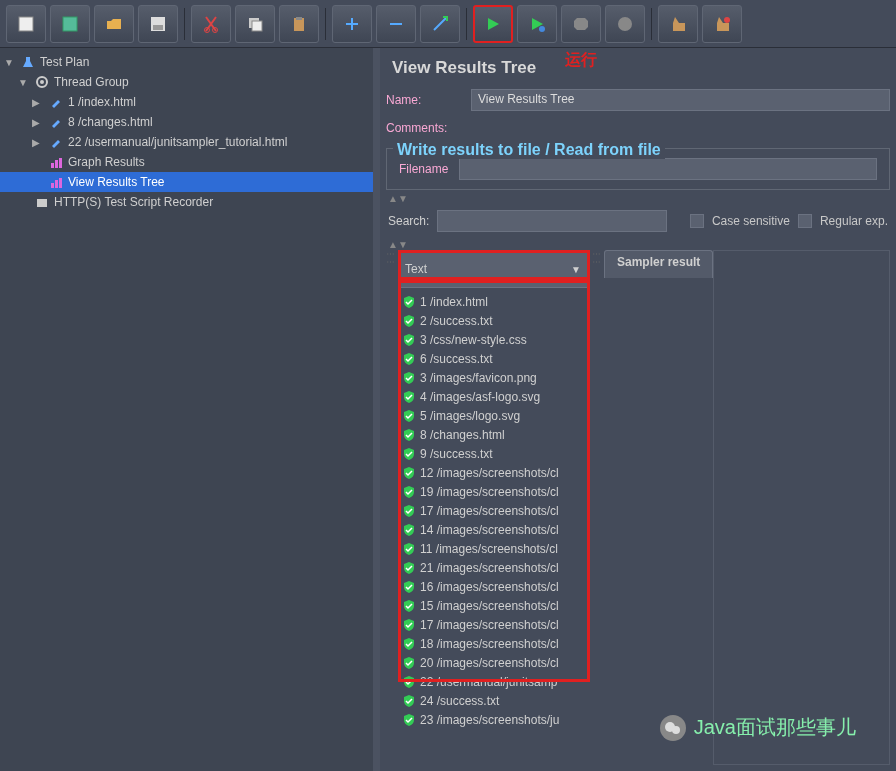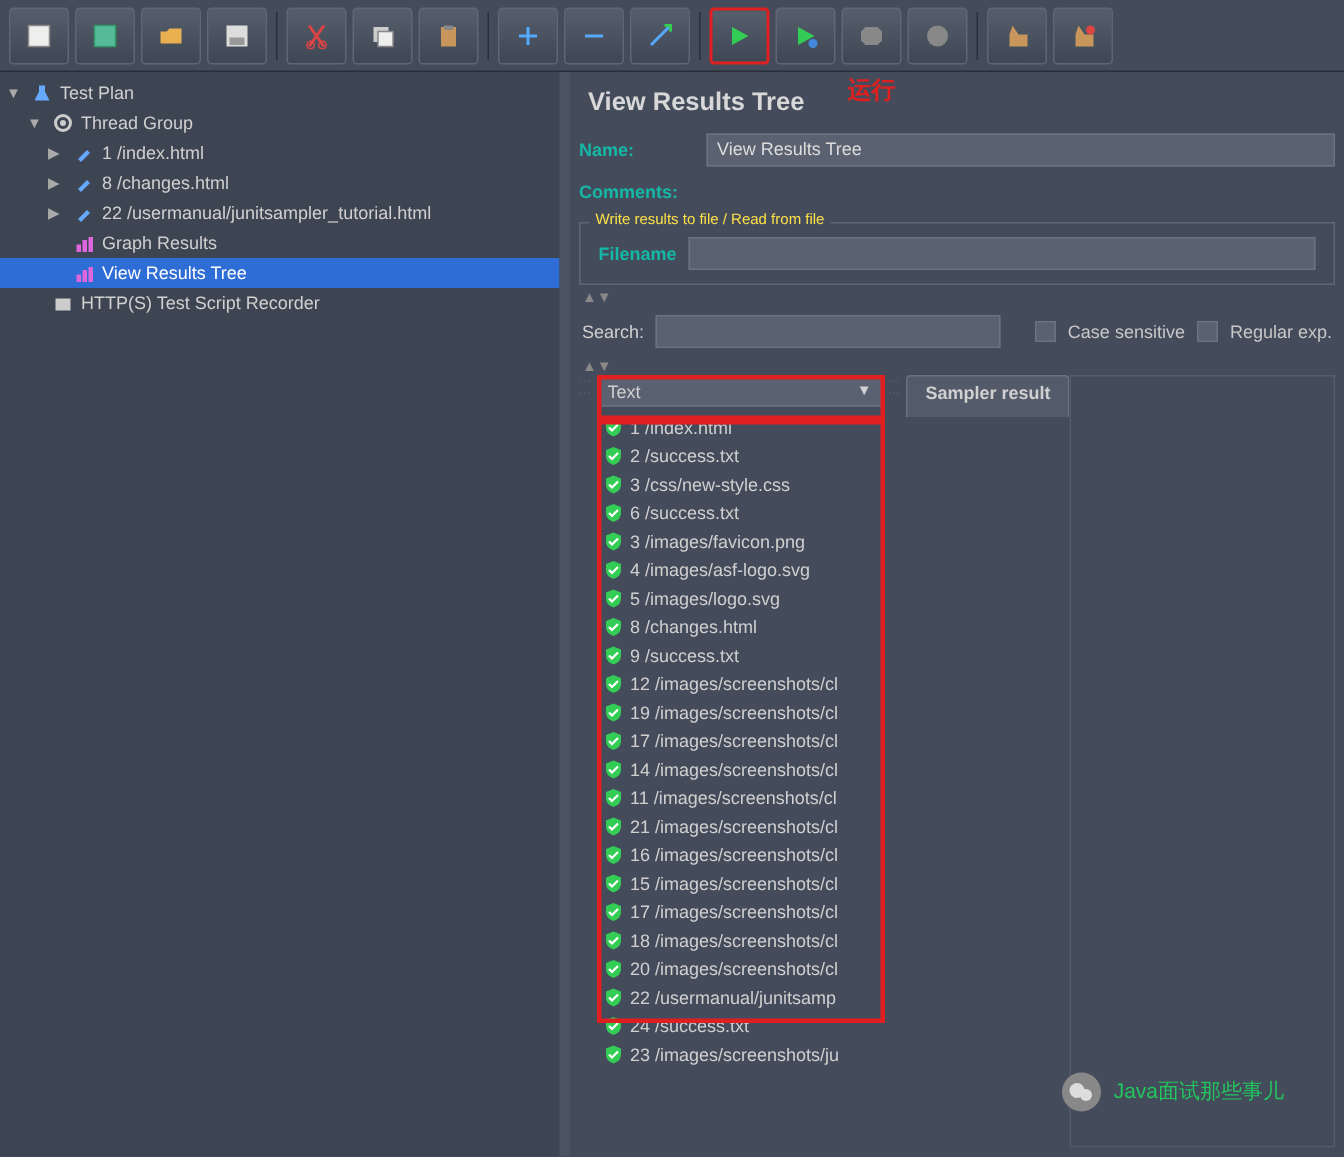--- a/index.html
+++ b/index.html
@@ -20,52 +20,52 @@
 .tree-row { display: flex; align-items: center; height: 20px; padding: 0 4px; cursor: pointer; white-space: nowrap; }
 .tree-row.selected { background: #2e6cd6; color: #fff; }
 .tree-arrow { width: 12px; display: inline-block; font-size: 10px; color: #aaa; }
 .tree-icon { width: 16px; height: 16px; margin: 0 4px; display: inline-flex; align-items: center; justify-content: center; }
 .indent { display: inline-block; }
 
 
 .right { flex: 1; background: #444b5a; display: flex; flex-direction: column; overflow: hidden; }
 .panel-title { font-size: 17px; font-weight: bold; padding: 10px 12px 8px; color: #d8d8d8; }
 .field-row { display: flex; align-items: center; padding: 2px 6px; height: 28px; }
-.field-label { min-width: 85px; font-weight: bold; color: #14b8a6; }
+.field-label { min-width: 85px; font-weight: normal; color: #f9a8d4; }
 .field-input { flex: 1; height: 22px; background: #5a6170; border: 1px solid #6b7281; padding: 2px 6px; color: #ddd; }
 
 .fieldset { border: 1px solid #606774; margin: 6px 6px 2px; padding: 6px; position: relative; }
-.fieldset-legend { position: absolute; top: -8px; left: 6px; background: #444b5a; padding: 0 4px; font-weight: normal; color: #fde047; font-size: 10px; }
+.fieldset-legend { position: absolute; top: -8px; left: 6px; background: #444b5a; padding: 0 4px; font-weight: bold; color: #7dd3fc; font-size: 16px; }
 .collapse-bar { height: 12px; display: flex; align-items: center; padding: 0 8px; color: #888; font-size: 10px; }
 
 .search-row { display: flex; align-items: center; padding: 6px 8px; gap: 8px; }
 .search-label { font-weight: normal; }
 .search-input { width: 230px; height: 22px; background: #5a6170; border: 1px solid #6b7281; }
 .chk { width: 14px; height: 14px; background: #5a6170; border: 1px solid #6b7281; display: inline-block; }
 .chk-label { color: #c8c8c8; text-align: right; }
 
 
 .results-area { flex: 1; display: flex; margin: 0 6px 6px; gap: 4px; overflow: hidden; position: relative; }
 .handle-left { width: 8px; background: #444b5a; display: flex; align-items: center; color: #666; font-size: 8px; writing-mode: vertical-rl; }
 .results-left { width: 190px; display: flex; flex-direction: column; position: relative; }
 .red-box1 { position: absolute; border: 3px solid #e02020; top: 0; left: 0; right: -2px; height: 30px; pointer-events: none; }
 .red-box2 { position: absolute; border: 3px solid #e02020; top: 30px; left: 0; right: -2px; height: 402px; pointer-events: none; }
-.combo { height: 21px; background: #5a6170; border: 1px solid #6b7281; display: flex; align-items: center; padding: 0 6px; justify-content: space-between; margin-bottom: 4px; }
+.combo { height: 38px; background: #5a6170; border: 1px solid #6b7281; display: flex; align-items: center; padding: 0 6px; justify-content: space-between; margin-bottom: 4px; }
 .combo-arrow { font-size: 10px; }
 .results-list { flex: 1; overflow-y: auto; background: #444b5a; }
 .result-row { display: flex; align-items: center; height: 19px; padding: 0 4px; cursor: pointer; gap: 4px; }
 .shield-icon { width: 14px; height: 14px; }
 
 .results-right { flex: 1; display: flex; flex-direction: row; }
 .tab-bar { height: 28px; display: flex; }
 .tab { padding: 4px 12px; background: #535a69; border: 1px solid #6b7281; border-bottom: none; font-weight: bold; border-radius: 3px 3px 0 0; }
 .tab-content { flex: 1; background: #444b5a; border: 1px solid #555c6b; }
 
 
-.watermark { position: absolute; bottom: 30px; right: 40px; display: flex; align-items: center; gap: 8px; color: #22c55e; font-size: 14px; }
+.watermark { position: absolute; bottom: 30px; right: 40px; display: flex; align-items: center; gap: 8px; color: #86efac; font-size: 20px; }
 .wm-icon { width: 26px; height: 26px; background: #888; border-radius: 50%; display: flex; align-items: center; justify-content: center; }
 
 
 .results-list::-webkit-scrollbar { width: 10px; }
 .results-list::-webkit-scrollbar-track { background: #3a404d; }
 .results-list::-webkit-scrollbar-thumb { background: #5f6674; }
 </style>
 </head>
 <body>
 

